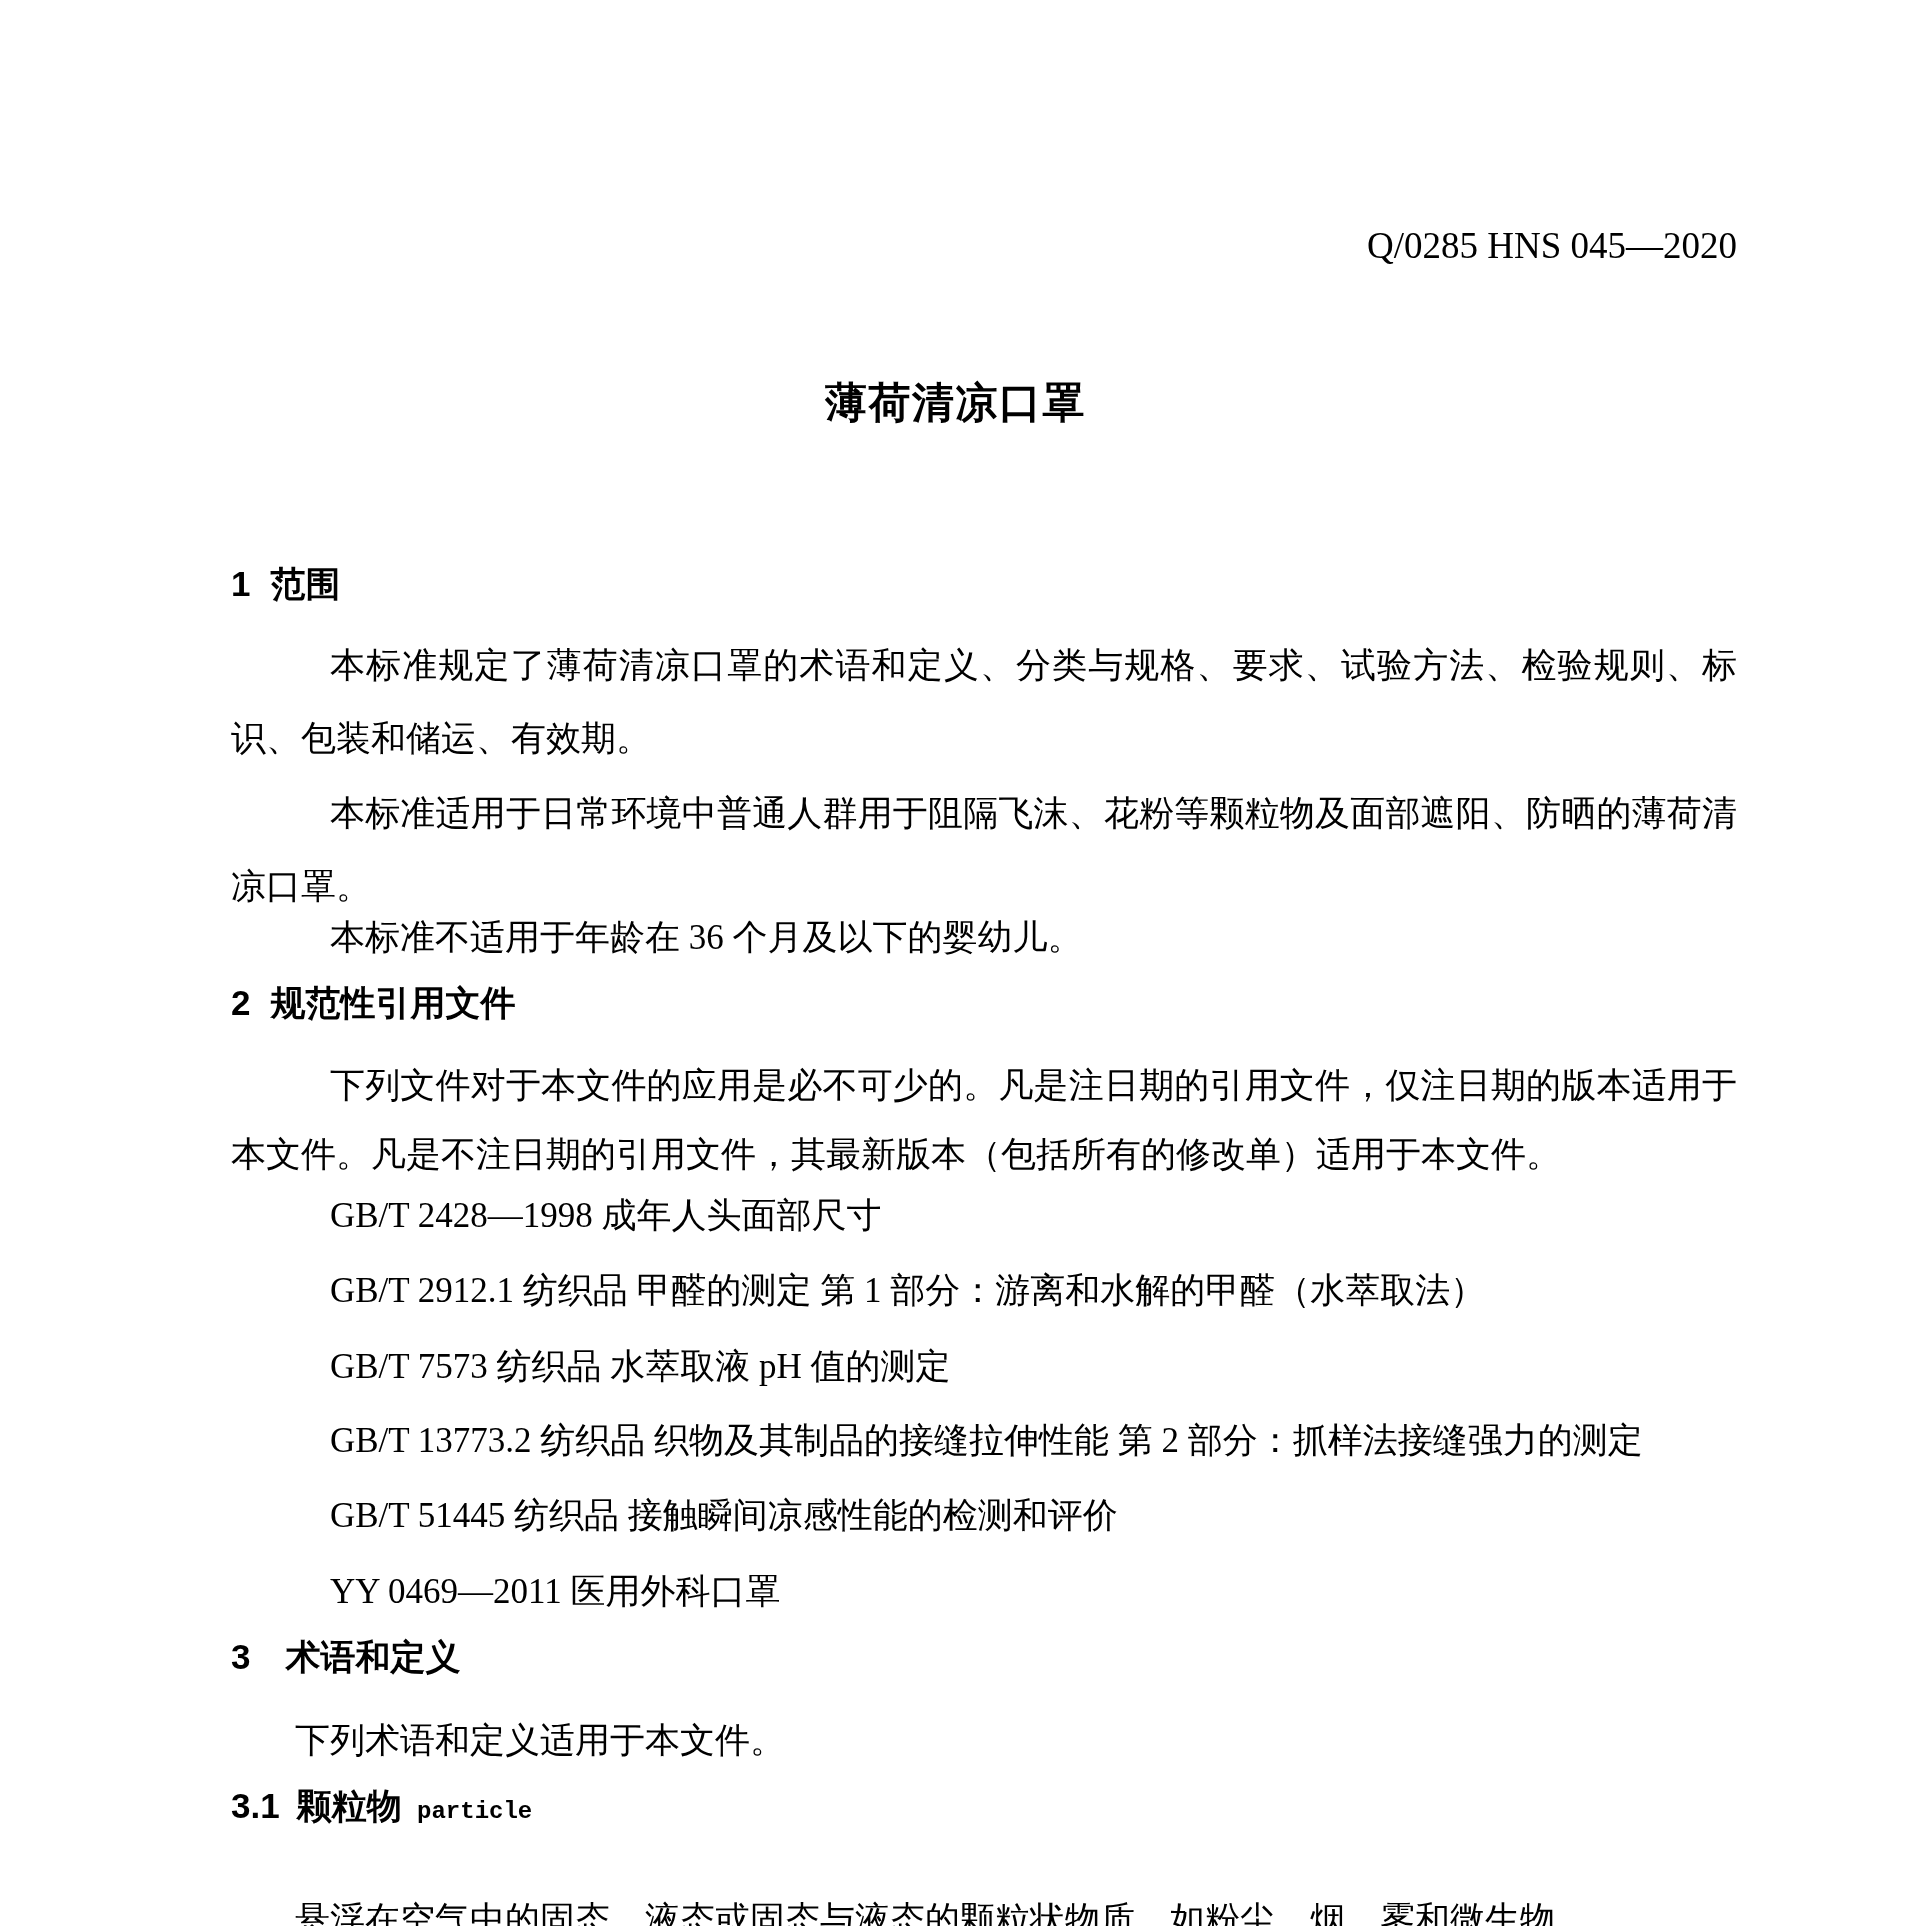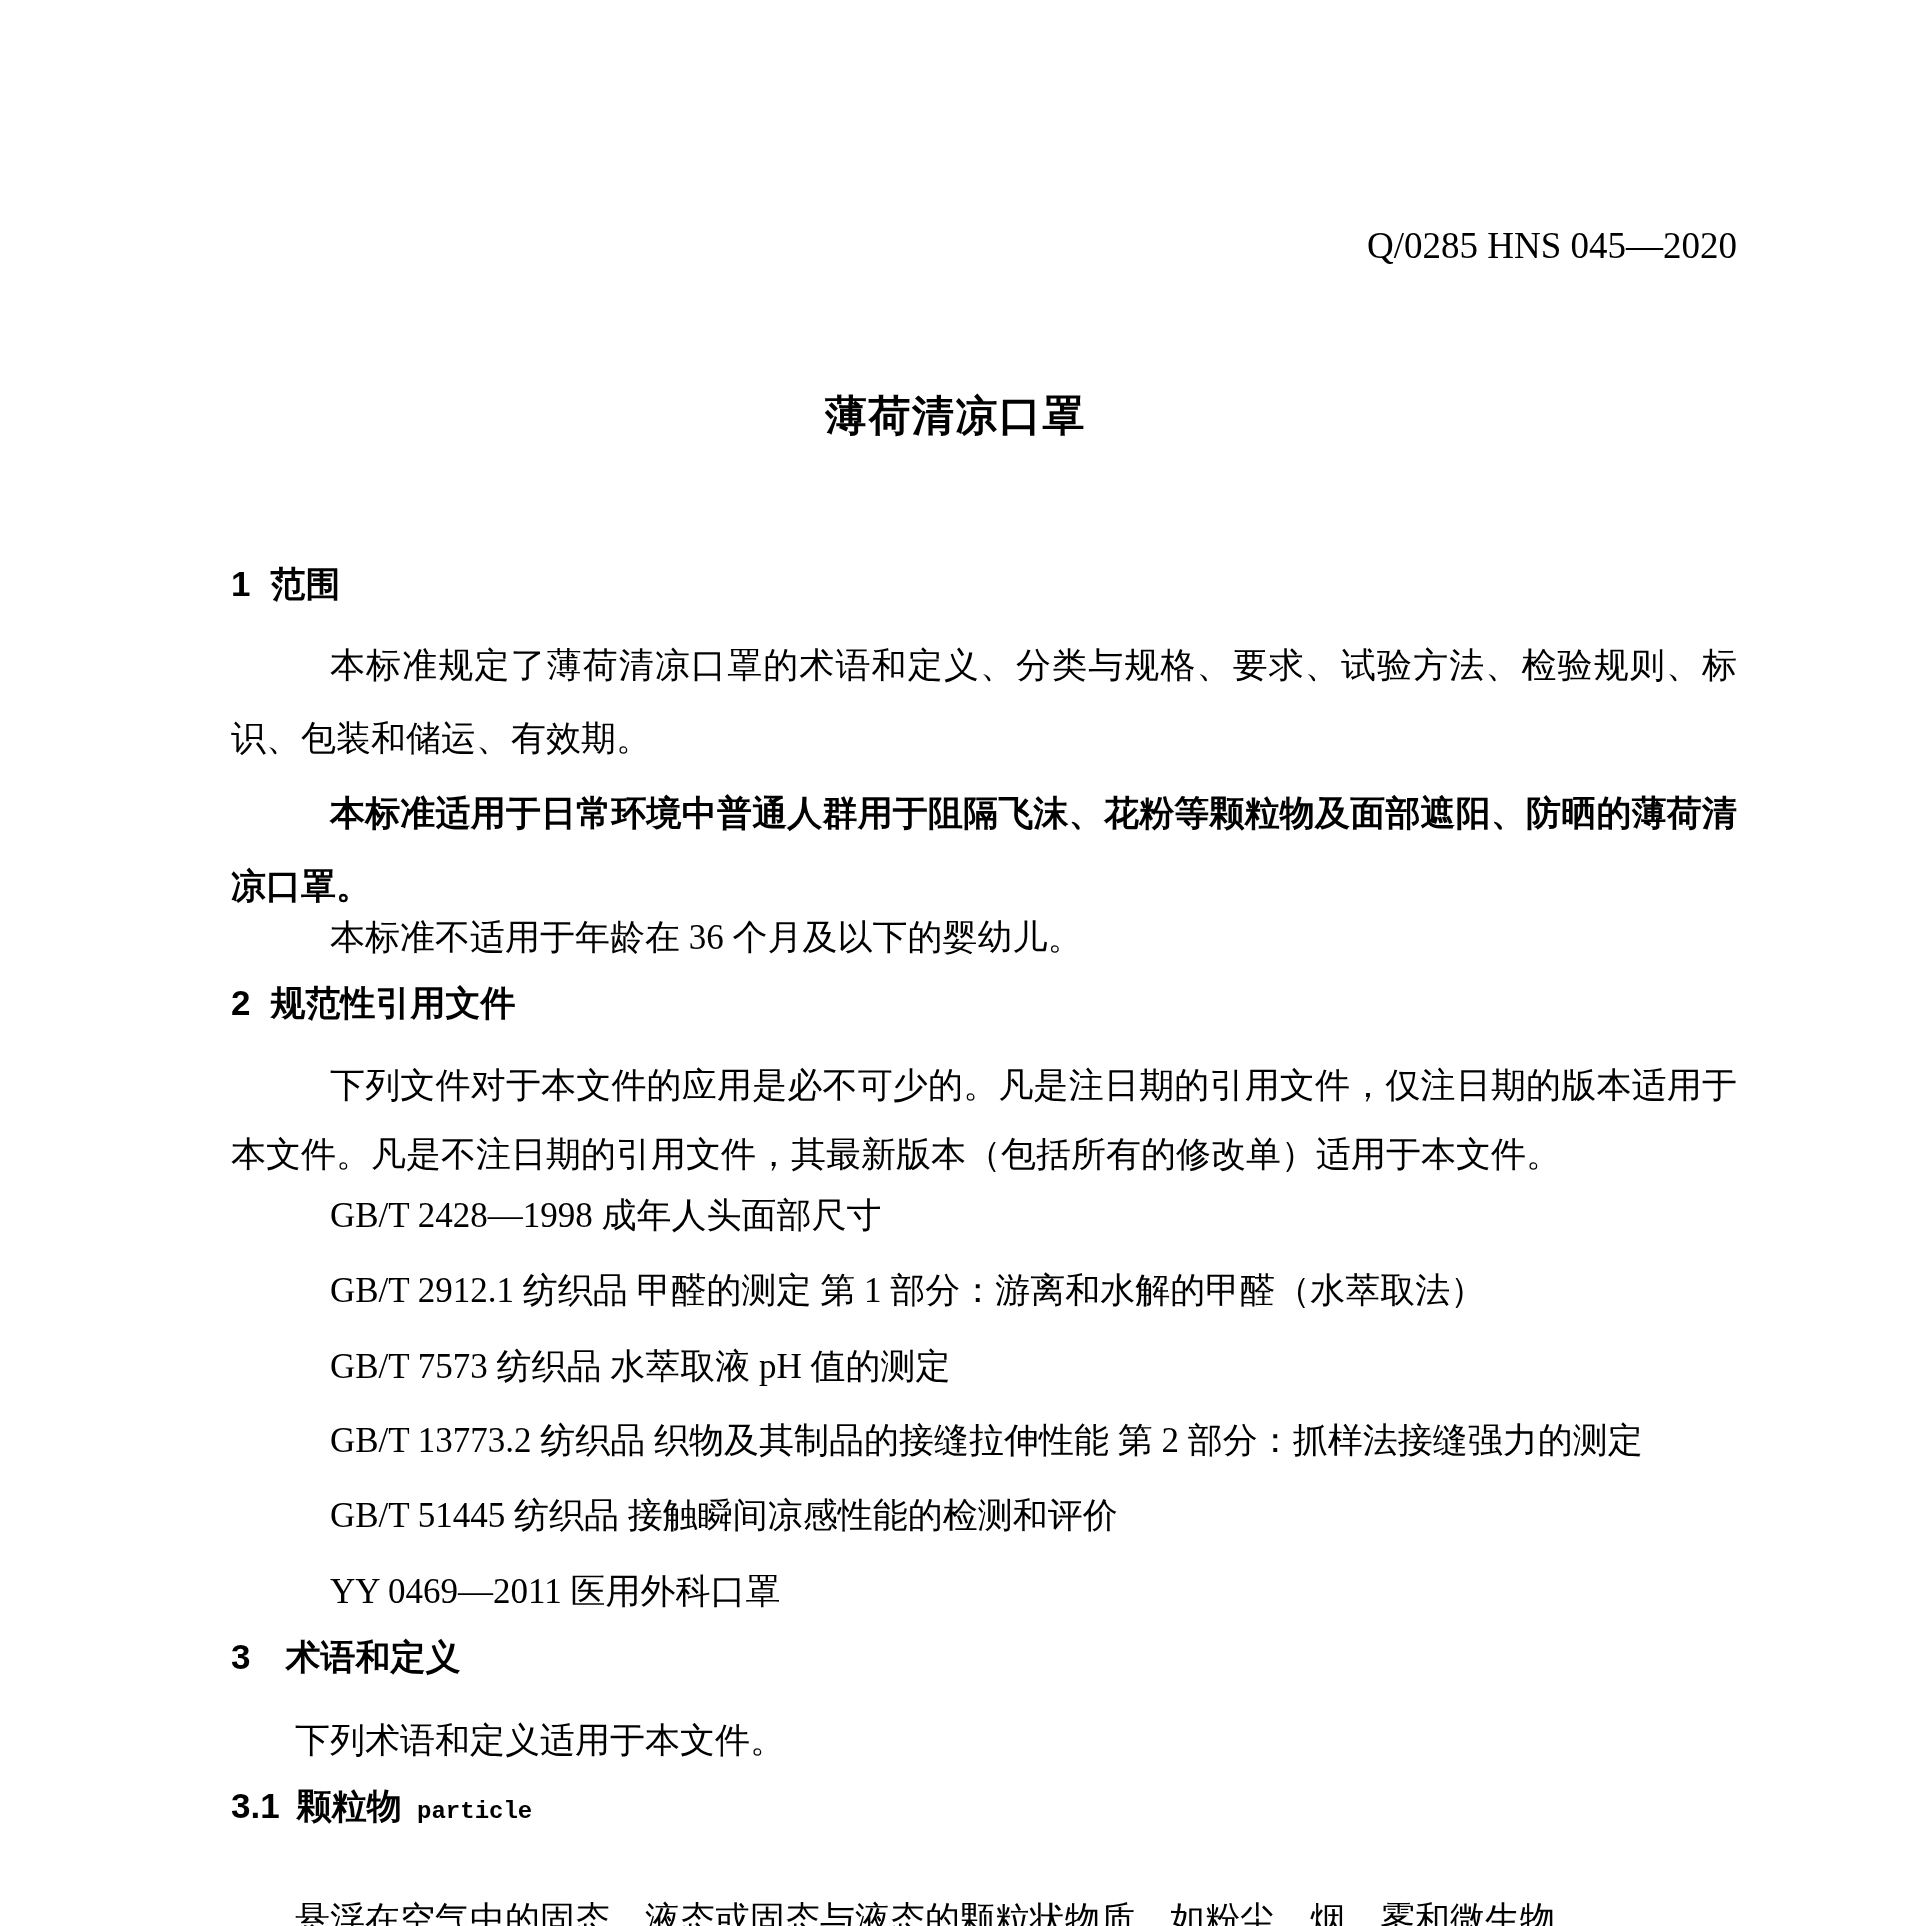--- a/index.html
+++ b/index.html
@@ -31,21 +31,21 @@
   }
   .mono { font-family: "Liberation Mono", monospace; }
 
   .header-ref {
     top: 225px; right: 174px;
     font-family: "Liberation Serif", serif;
     font-size: 37px; line-height: 42px;
     text-align: right; white-space: nowrap;
   }
   .doc-title {
-    top: 391px; left: 0; right: 0;
+    top: 378px; left: 0; right: 0;
     text-align: center;
     font-size: 42px; line-height: 50px;
     letter-spacing: 1.5px;
   }
   .h-num { display: inline-block; }
   .gap-1 .h-text { margin-left: 20px; }
   .gap-2 .h-text { margin-left: 35px; }
   .term-cn { margin-left: 17px; }
   .term-en { margin-left: 15.4px; font-size: 24px; }
 
@@ -61,21 +61,21 @@
 <div class="page">
 
   <div class="abs header-ref">Q/0285 HNS 045—2020</div>
 
   <div class="abs hei doc-title">薄荷清凉口罩</div>
 
   <div class="abs hei gap-1" style="top:557px; left:231px;">
     <span class="h-num">1</span><span class="h-text">范围</span>
   </div>
   <div class="abs song body-block indent-2" style="top:629px;">本标准规定了薄荷清凉口罩的术语和定义、分类与规格、要求、试验方法、检验规则、标识、包装和储运、有效期。</div>
-  <div class="abs song body-block indent-2" style="top:777px;font-weight:bold;">本标准适用于日常环境中普通人群用于阻隔飞沫、花粉等颗粒物及面部遮阳、防晒的薄荷清凉口罩。</div>
+  <div class="abs song body-block indent-2" style="top:777px;">本标准适用于日常环境中普通人群用于阻隔飞沫、花粉等颗粒物及面部遮阳、防晒的薄荷清凉口罩。</div>
   <div class="abs song nowrap" style="top:901px; left:330px;">本标准不适用于年龄在 36 个月及以下的婴幼儿。</div>
 
   <div class="abs hei gap-1" style="top:976px; left:231px;">
     <span class="h-num">2</span><span class="h-text">规范性引用文件</span>
   </div>
   <div class="abs song body-block indent-2" style="top:1051px; line-height:69px;">下列文件对于本文件的应用是必不可少的。凡是注日期的引用文件，仅注日期的版本适用于本文件。凡是不注日期的引用文件，其最新版本（包括所有的修改单）适用于本文件。</div>
 
   <div class="abs song ref-item" style="top:1179px;">GB/T 2428—1998 成年人头面部尺寸</div>
   <div class="abs song ref-item" style="top:1254px;">GB/T 2912.1 纺织品 甲醛的测定 第 1 部分：游离和水解的甲醛（水萃取法）</div>
   <div class="abs song ref-item" style="top:1330px;">GB/T 7573 纺织品 水萃取液 pH 值的测定</div>

